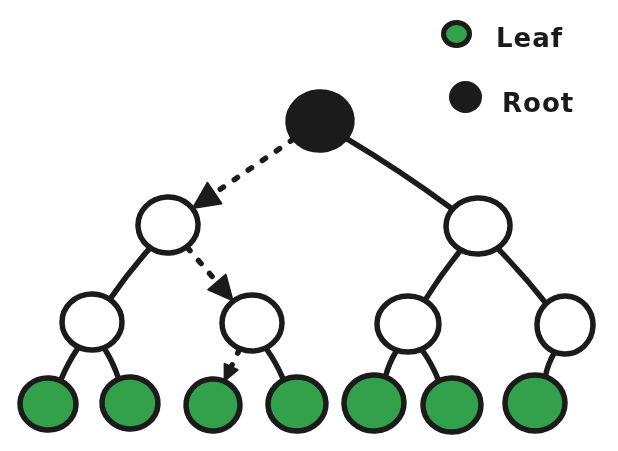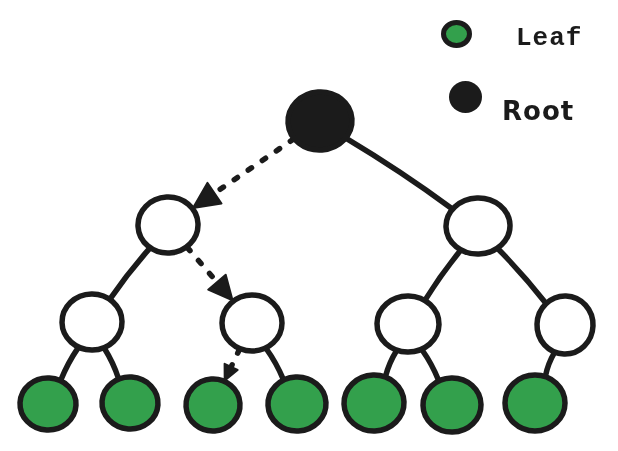--- a/index.html
+++ b/index.html
@@ -47,17 +47,17 @@
       <ellipse cx="130" cy="403" rx="28" ry="26" fill="#33a04c" stroke="#1b1b1b" stroke-width="5.5" transform="rotate(4 130 403)"></ellipse>
       <ellipse cx="213" cy="405" rx="27" ry="26" fill="#33a04c" stroke="#1b1b1b" stroke-width="5.5" transform="rotate(-4 213 405)"></ellipse>
       <ellipse cx="297" cy="404" rx="29" ry="27" fill="#33a04c" stroke="#1b1b1b" stroke-width="5.5" transform="rotate(-3 297 404)"></ellipse>
       <ellipse cx="374" cy="403" rx="30" ry="28" fill="#33a04c" stroke="#1b1b1b" stroke-width="5.5" transform="rotate(-2 374 403)"></ellipse>
       <ellipse cx="452" cy="405" rx="29" ry="27" fill="#33a04c" stroke="#1b1b1b" stroke-width="5.5" transform="rotate(-1 452 405)"></ellipse>
       <ellipse cx="535" cy="403" rx="30" ry="28" fill="#33a04c" stroke="#1b1b1b" stroke-width="5.5" transform="rotate(0 535 403)"></ellipse>
     </svg>
 
   <div>
     <span class="legend-swatch" style="left: 441px; top: 20px; width: 31px; height: 28px; border: 5px solid rgb(27, 27, 27); background: rgb(51, 160, 76);"></span>
-    <span class="legend-label" style="left:516px;top:25px;font-family:Liberation Mono, monospace;">Leaf</span>
+    <span class="legend-label" style="left:496px;top:25px;">Leaf</span>
     <span class="legend-swatch" style="left: 449px; top: 81px; width: 33px; height: 32px; background: rgb(27, 27, 27);"></span>
-    <span class="legend-label" style="left:502px;top:90px;margin-top:8px;">Root</span>
+    <span class="legend-label" style="left:502px;top:90px;">Root</span>
   </div>
 </div>
 
 </body></html>

